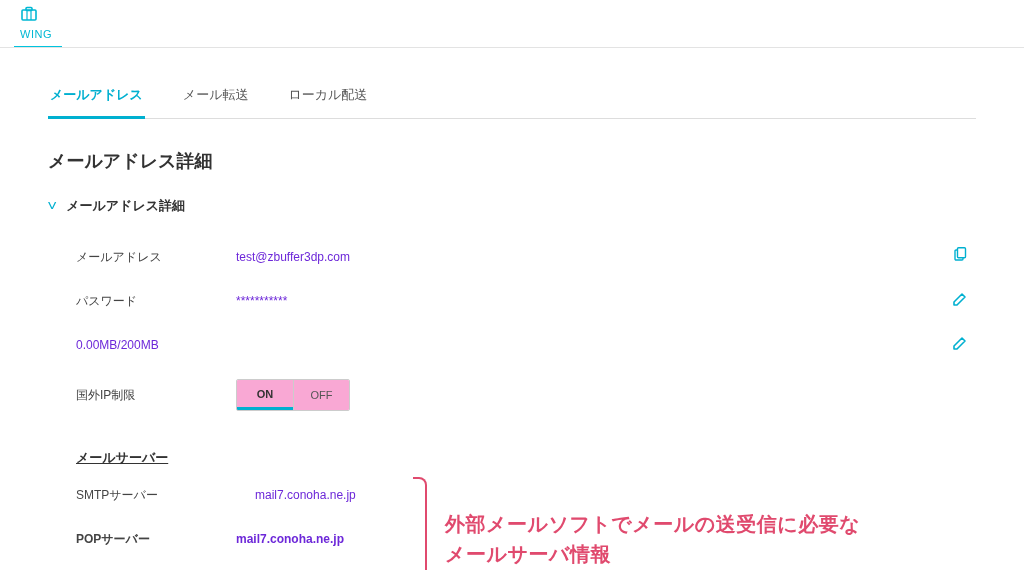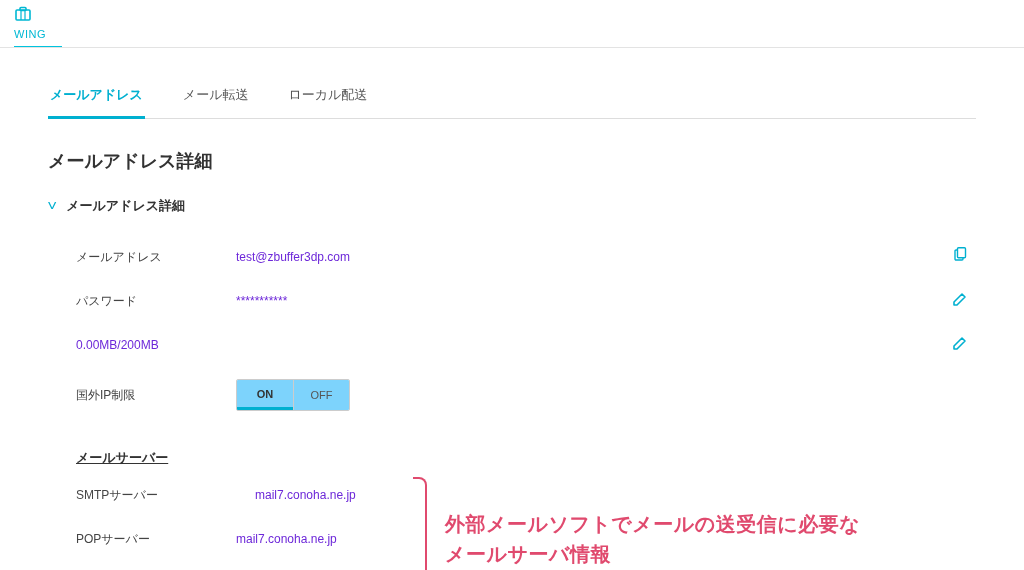--- a/index.html
+++ b/index.html
@@ -5,21 +5,21 @@
 * { margin: 0; padding: 0; box-sizing: border-box; }
 body {
   font-family: "Hiragino Kaku Gothic Pro", "Meiryo", sans-serif;
   background: #fff;
   color: #333;
   font-size: 13px;
   width: 1024px;
 }
 
 .brand-bar { padding: 6px 14px 0 14px; }
-.brand-logo { display: flex; flex-direction: column; align-items: flex-start; }
+.brand-logo { display: flex; flex-direction: column; align-items: flex-start; margin-left: 6px; }
 .brand-icon { color: #00b8d4; font-size: 18px; }
 .brand-text { color: #00b8d4; font-size: 11px; letter-spacing: 0.5px; margin-top: 1px; }
 .brand-underline { border-bottom: 2px solid #00c4de; margin-top: 6px; width: 48px; }
 .brand-sep { border-bottom: 1px solid #e3e3e3; margin-top: -1px; }
 
 
 .content { padding: 0 48px; }
 
 
 .tabs { display: flex; gap: 36px; border-bottom: 1px solid #ddd; margin-top: 28px; }
@@ -36,21 +36,21 @@
 
 
 .details { padding: 8px 0 0 28px; }
 .row { display: flex; align-items: center; padding: 12px 0; min-height: 44px; position: relative; }
 .row-label { width: 160px; color: #444; font-size: 12px; }
 .row-value { color: #6d28d9; font-size: 12px; }
 .row-action { position: absolute; right: 8px; color: #00b0d0; font-size: 16px; cursor: pointer; }
 
 
 .toggle-group { display: flex; border: 1px solid #ccc; border-radius: 2px; overflow: hidden; }
-.toggle-btn { width: 56px; height: 30px; display: flex; align-items: center; justify-content: center; font-size: 11px; background: #7dd3fc; color: #555; cursor: pointer; }
+.toggle-btn { width: 56px; height: 30px; display: flex; align-items: center; justify-content: center; font-size: 11px; background: #f9a8d4; color: #555; cursor: pointer; }
 .toggle-btn.active { border-bottom: 3px solid #00b0d0; color: #333; font-weight: 600; }
 .toggle-btn + .toggle-btn { border-left: 1px solid #ccc; }
 
 
 .subsection-title { font-weight: 700; font-size: 13px; margin: 26px 0 6px 0; text-decoration: underline; }
 
 
 .server-area { display: flex; align-items: stretch; gap: 18px; }
 .server-rows { flex: 0 0 auto; }
 .bracket {
@@ -146,21 +146,21 @@
     </div>
 
     <div class="subsection-title">メールサーバー</div>
 
     <div class="server-area">
       <div class="server-rows">
         <div class="row" style="padding:10px 0;gap:19px;">
           <div class="row-label">SMTPサーバー</div>
           <div class="row-value" style="min-width:140px;">mail7.conoha.ne.jp</div>
         </div>
-        <div class="row" style="padding:10px 0;">
+        <div class="row" style="padding:10px 0;font-weight:bold;">
           <div class="row-label">POPサーバー</div>
           <div class="row-value" style="min-width:140px;">mail7.conoha.ne.jp</div>
         </div>
         <div class="row" style="padding:10px 0;">
           
           
         </div>
       </div>
       <div class="bracket"></div>
       <div class="annotation">

